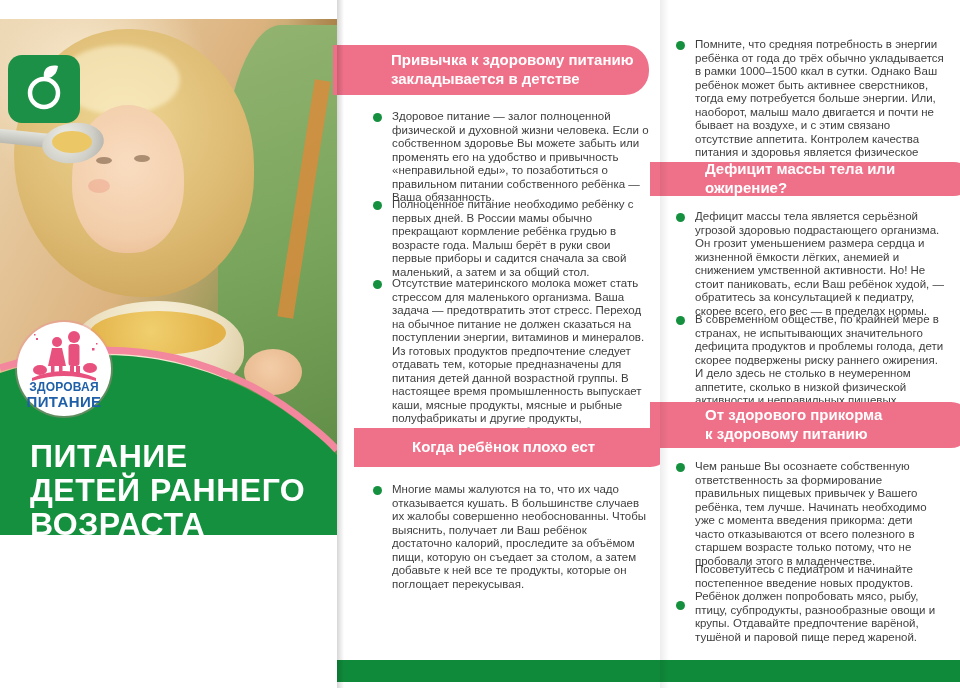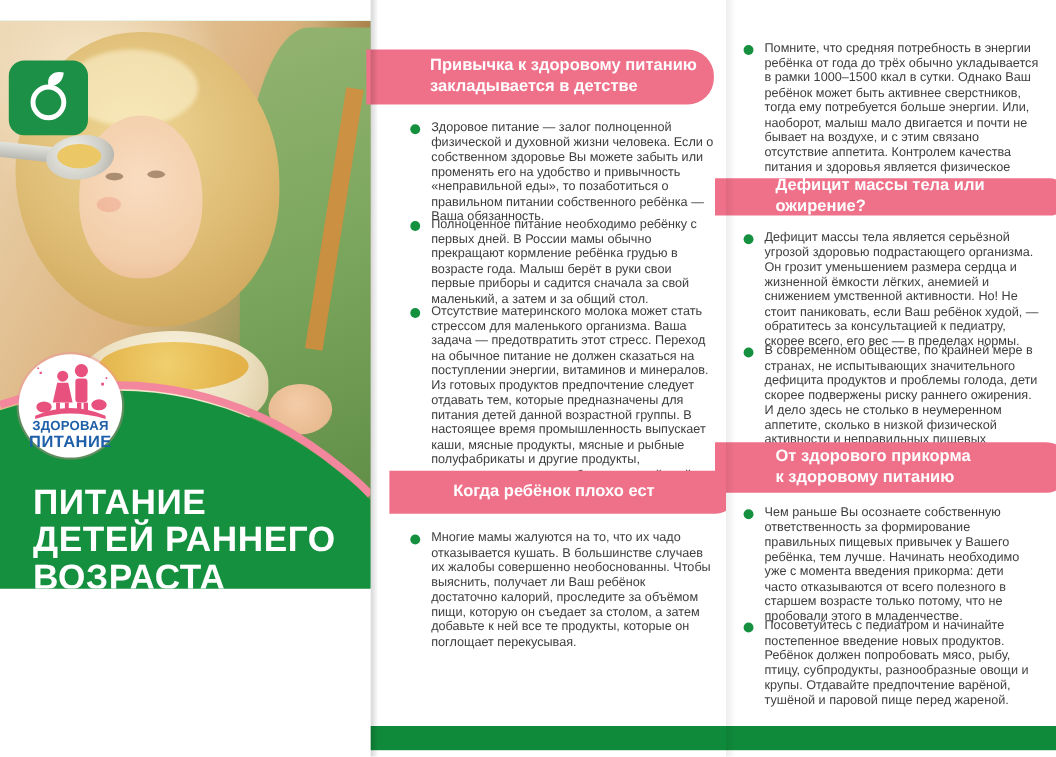--- a/index.html
+++ b/index.html
@@ -78,21 +78,21 @@
   .bar.r2 { top:402px; height:46px; }
 
   .bullet { position:absolute; display:flex; }
   .panel-mid .bullet { left:36px; width:277px; }
   .panel-right .bullet { left:16px; width:268px; }
   .dot { flex:0 0 9px; width:9px; height:9px; border-radius:50%; background:#15903f; margin-top:3px; margin-right:10px; }
   .btxt { font-size:11.5px; line-height:13.5px; color:#3f3e3e; }
   .panel-mid .btxt { width:258px; }
   .panel-right .btxt { width:249px; }
   .b-m1 { top:110px;justify-content:space-between; } .b-m2 { top:198px; } .b-m3 { top:277px; } .b-m4 { top:483px; }
-  .b-r1 { top:38px; }  .b-r2 { top:210px; } .b-r3 { top:313px; } .b-r4 { top:460px; } .b-r5 { top:563px; }
+  .b-r1 { top:38px; }  .b-r2 { top:210px; } .b-r3 { top:313px; } .b-r4 { top:460px; } .b-r5 { top:563px;align-items:center; }
 
   .bottom-bar { position:absolute; left:337px; top:660px; width:623px; height:22px; background:#0f8a3a; }
   .fold-1 { position:absolute; left:337px; top:0; width:7px; height:688px;
     background:linear-gradient(90deg,rgba(0,0,0,.16),rgba(0,0,0,0)); pointer-events:none; }
   .fold-2 { position:absolute; left:660px; top:0; width:9px; height:688px;
     background:linear-gradient(90deg,rgba(0,0,0,.07),rgba(0,0,0,0)); pointer-events:none; }
 </style>
 </head>
 <body>
 

